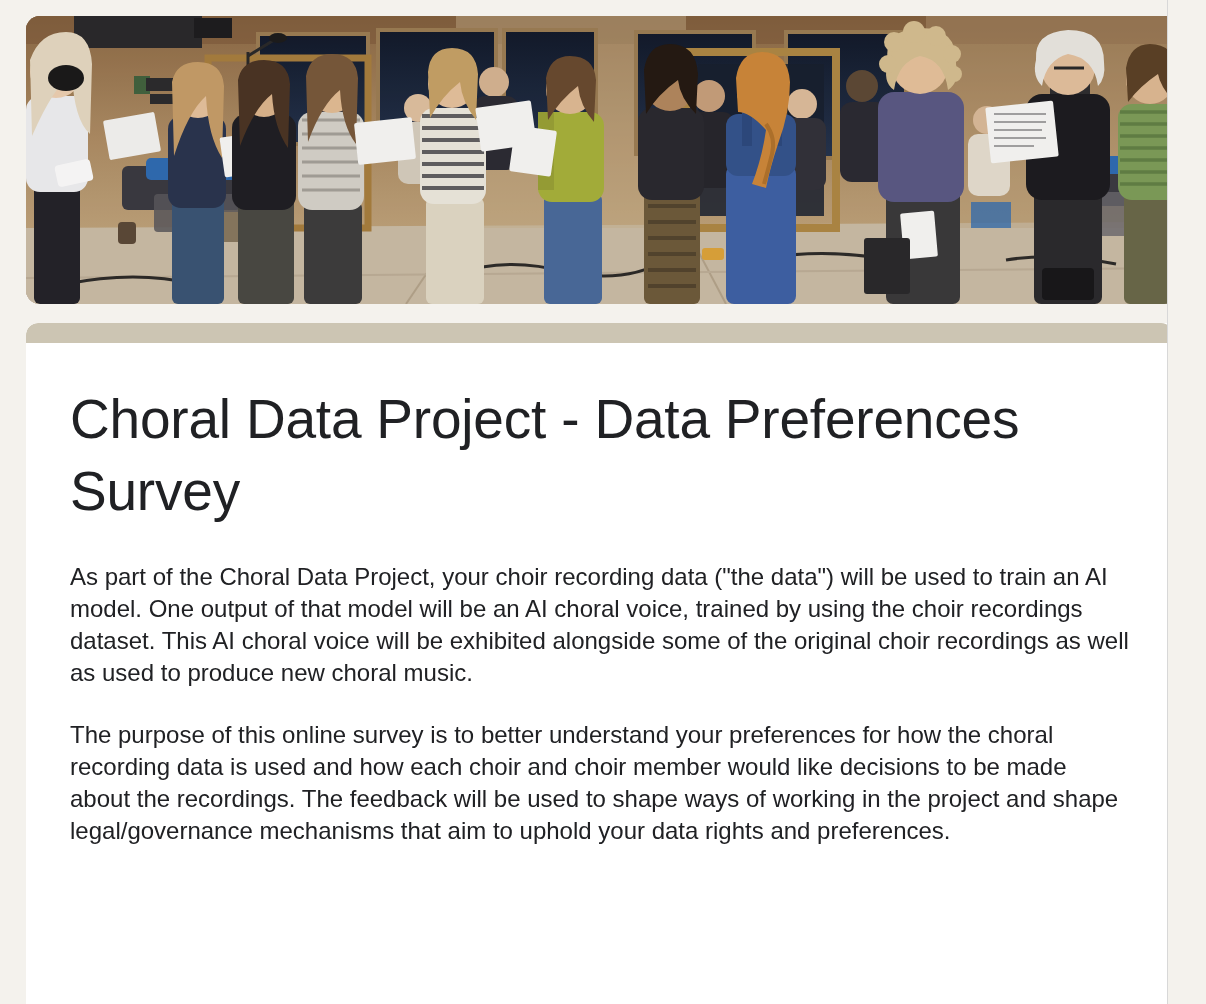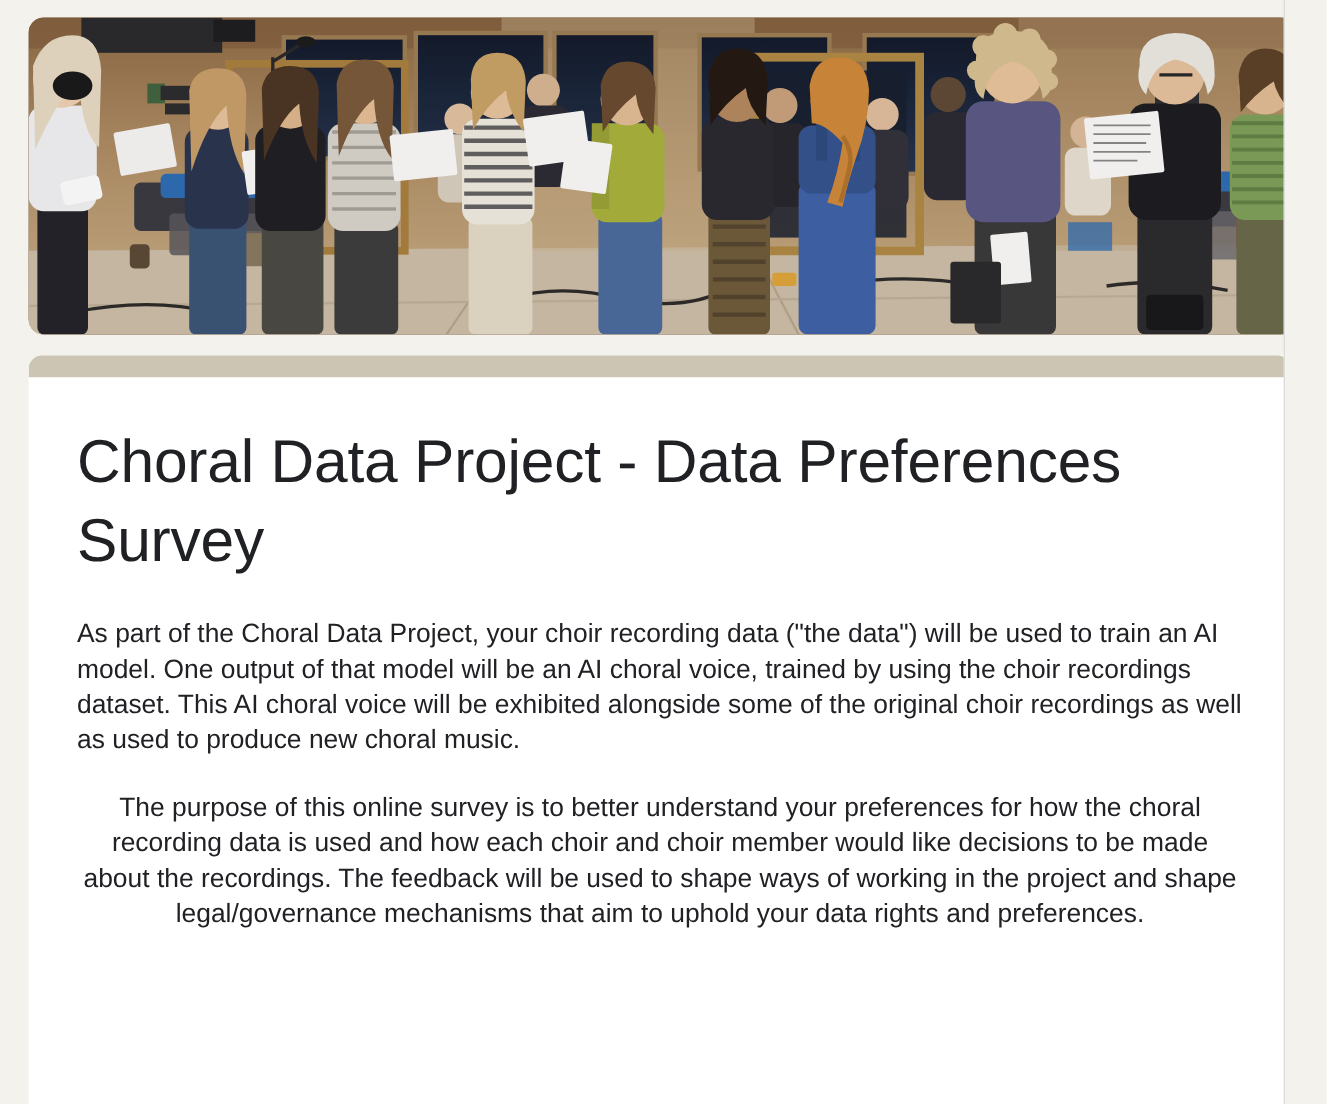--- a/index.html
+++ b/index.html
@@ -80,21 +80,21 @@
     margin-bottom: 34px;
   }
 
   .survey-desc {
     font-size: 24px;
     line-height: 32px;
     font-weight: 400;
     color: #202124;
     max-width: 1068px;
   }
-  .survey-desc + .survey-desc { margin-top: 30px; text-align: center; }
+  .survey-desc + .survey-desc { margin-top: 30px; }
 </style>
 </head>
 <body>
 
 <div class="page">
 
   <div class="hero">
     <svg viewBox="0 0 1152 288" preserveAspectRatio="xMidYMid slice">
       <defs>
         <linearGradient id="wallG" x1="0" y1="0" x2="0" y2="1">

